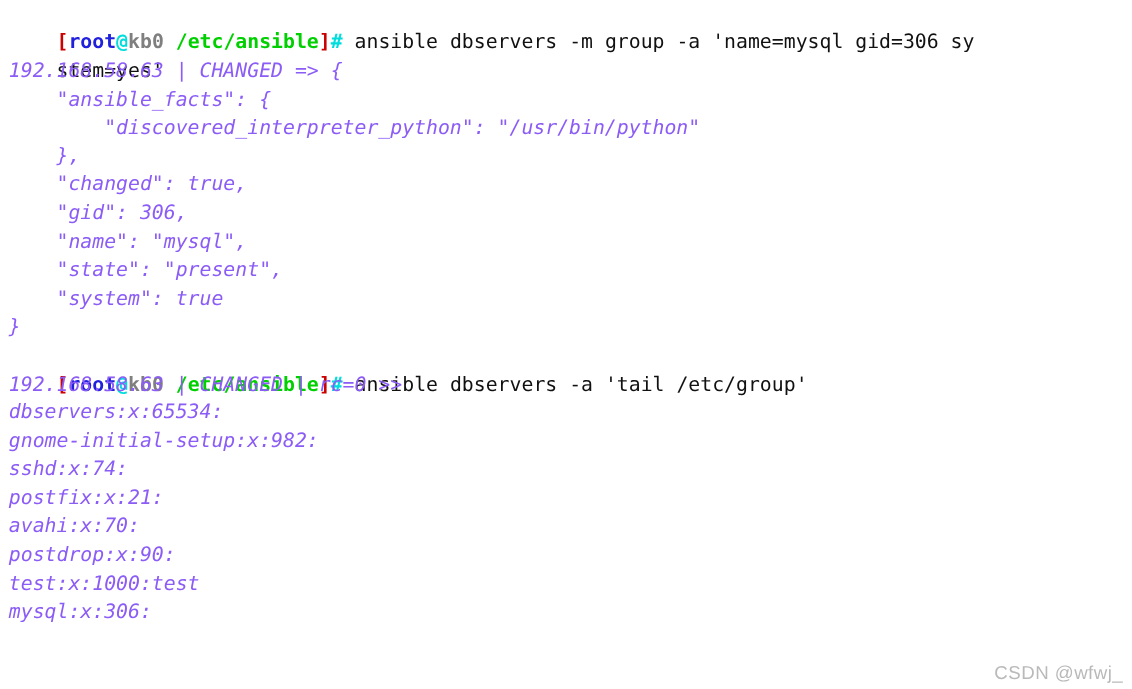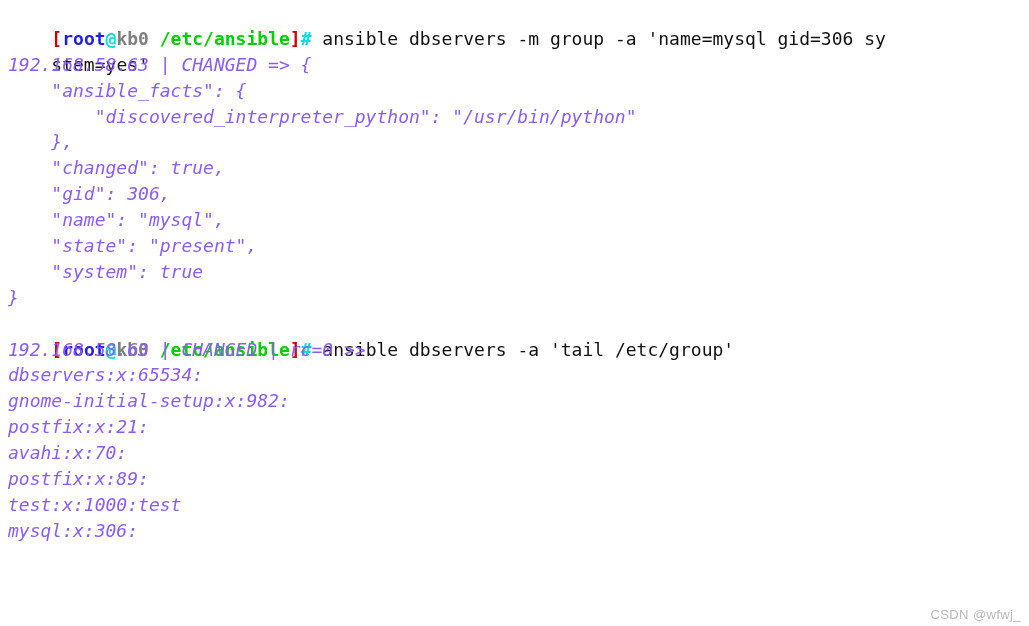--- a/index.html
+++ b/index.html
@@ -39,21 +39,21 @@
   .c-gray   { color: #7f7f7f; font-weight: bold; }
   .c-green  { color: #00d000; font-weight: bold; }
   .c-black  { color: #111111; }
   .c-yellow { color: #8b5cf6; font-style: italic; }
 
   #watermark {
     position: absolute;
     right: 8px;
     bottom: 4px;
     font-family: "Liberation Sans", sans-serif;
-    font-size: 13px;
+    font-size: 17px;
     color: #b9b9b9;
     letter-spacing: 0.4px;
     white-space: pre;
   }
 </style>
 </head>
 <body>
 
 <div id="terminal">
 
@@ -76,20 +76,21 @@
   <div class="line"><span class="seg c-yellow">    "system": true</span></div>
   <div class="line"><span class="seg c-yellow">}</span></div>
 
   <div class="line">
     <span class="seg c-red">[</span><span class="seg c-blue">root</span><span class="seg c-cyan">@</span><span class="seg c-gray">kb0</span><span class="seg c-green"> </span><span class="seg c-green">/etc/ansible</span><span class="seg c-red">]</span><span class="seg c-cyan">#</span><span class="seg c-black"> ansible dbservers -a 'tail /etc/group'</span>
   </div>
 
   <div class="line"><span class="seg c-yellow">192.168.58.63 | CHANGED | rc=0 &gt;&gt;</span></div>
   <div class="line"><span class="seg c-yellow">dbservers:x:65534:</span></div>
   <div class="line"><span class="seg c-yellow">gnome-initial-setup:x:982:</span></div>
+  <div class="line"><span class="seg c-yellow">sshd:x:74:</span></div>
   <div class="line"><span class="seg c-yellow">postfix:x:21:</span></div>
   <div class="line"><span class="seg c-yellow">avahi:x:70:</span></div>
-  <div class="line"><span class="seg c-yellow">postfix:x:89:</span></div>
+  <div class="line"><span class="seg c-yellow">postdrop:x:90:</span></div>
   <div class="line"><span class="seg c-yellow">test:x:1000:test</span></div>
   <div class="line"><span class="seg c-yellow">mysql:x:306:</span></div>
 
   <div id="watermark">CSDN @wfwj_</div>
 </div>
 
 </body></html>

